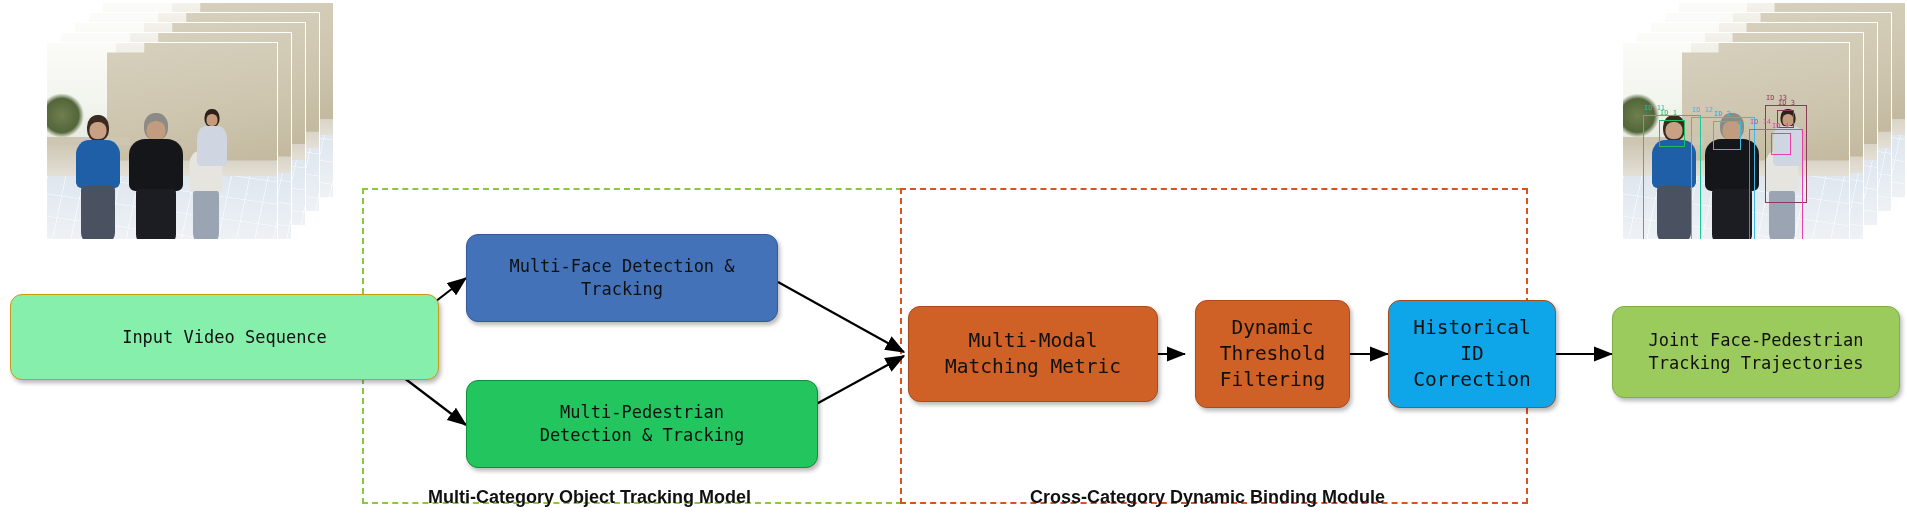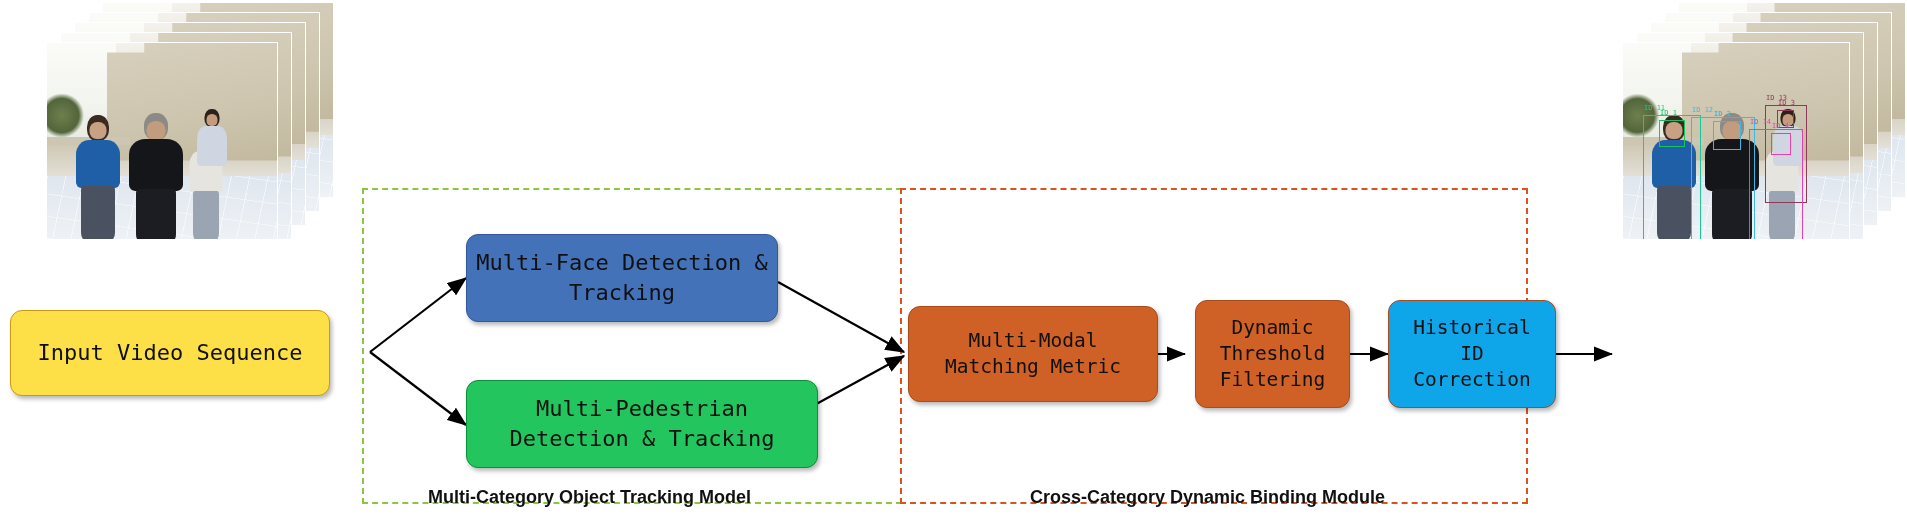--- a/index.html
+++ b/index.html
@@ -117,21 +117,21 @@
   
   .node {
     position: absolute;
     box-sizing: border-box;
     border-radius: 12px;
     display: flex;
     align-items: center;
     justify-content: center;
     text-align: center;
     font-family: "DejaVu Sans Mono", monospace;
-    font-size: 22px;
+    font-size: 17px;
     line-height: 1.35;
     color: #101010;
     padding: 4px 8px;
     white-space: pre-line;
     box-shadow: 2px 3px 4px rgba(0,0,0,0.28);
   }
   .node.small { font-size: 19.5px; }
 
   
   .svg-layer {
@@ -342,33 +342,35 @@
 
     <line x1="778" y1="425" x2="904" y2="356" stroke="#000000" stroke-width="2.2" marker-end="url(#arrowhead)"></line>
 
     <line x1="1117" y1="354" x2="1185" y2="354" stroke="#000000" stroke-width="2.2" marker-end="url(#arrowhead)"></line>
 
     <line x1="1337" y1="354" x2="1388" y2="354" stroke="#000000" stroke-width="2.2" marker-end="url(#arrowhead)"></line>
 
     <line x1="1534" y1="354" x2="1612" y2="354" stroke="#000000" stroke-width="2.2" marker-end="url(#arrowhead)"></line>
   </svg>
 
-  <div class="node" style="left:10px; top:310px; width:320px; height:86px; background:#fde047; border:1.5px solid #C99A12;">Input Video Sequence</div>
+  <div class="node" style="left:10px; top:294px; width:429px; height:86px; background:#86efac; border:1.5px solid #C99A12;">Input Video Sequence</div>
 
   <div class="node" style="left:466px; top:234px; width:312px; height:88px; background:#4472B8; border:1.5px solid #35589B;">Multi-Face Detection &amp;
 Tracking</div>
 
   <div class="node" style="left:466px; top:380px; width:352px; height:88px; background:#22c55e; border:1.5px solid #0D8F3B;">Multi-Pedestrian
 Detection &amp; Tracking</div>
 
   <div class="node small" style="left:908px; top:306px; width:250px; height:96px; background:#CF6026; border:1.5px solid #A94C1D;">Multi-Modal
 Matching Metric</div>
 
   <div class="node small" style="left:1195px; top:300px; width:155px; height:108px; background:#CF6026; border:1.5px solid #A94C1D;">Dynamic
 Threshold
 Filtering</div>
 
   <div class="node small" style="left:1388px; top:300px; width:168px; height:108px; background:#0ea5e9; border:1.5px solid #A94C1D;">Historical
 ID
 Correction</div>
 
+  <div class="node" style="left:1612px; top:306px; width:288px; height:92px; background:#9BCB5C; border:1.5px solid #7FAE45;">Joint Face-Pedestrian
+Tracking Trajectories</div>
 
 </div>
 
 </body></html>

